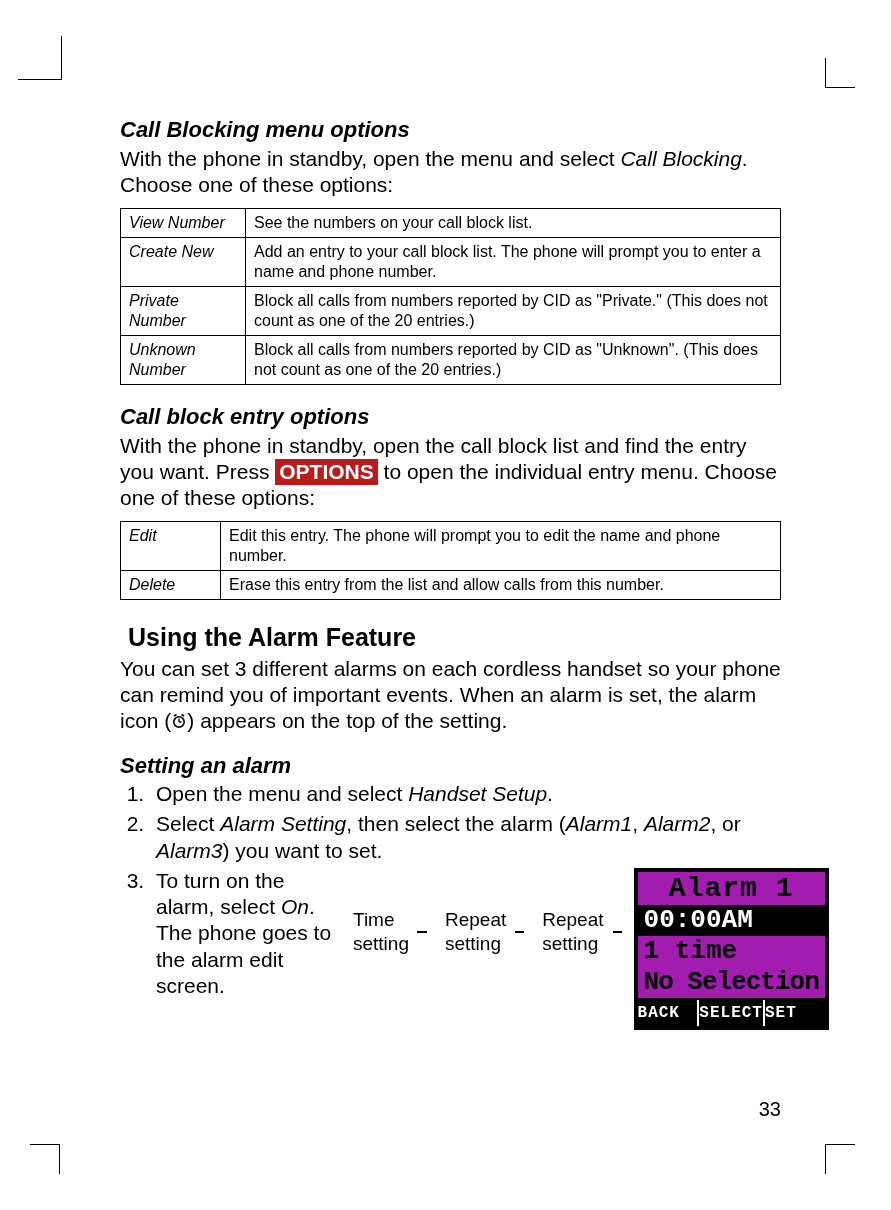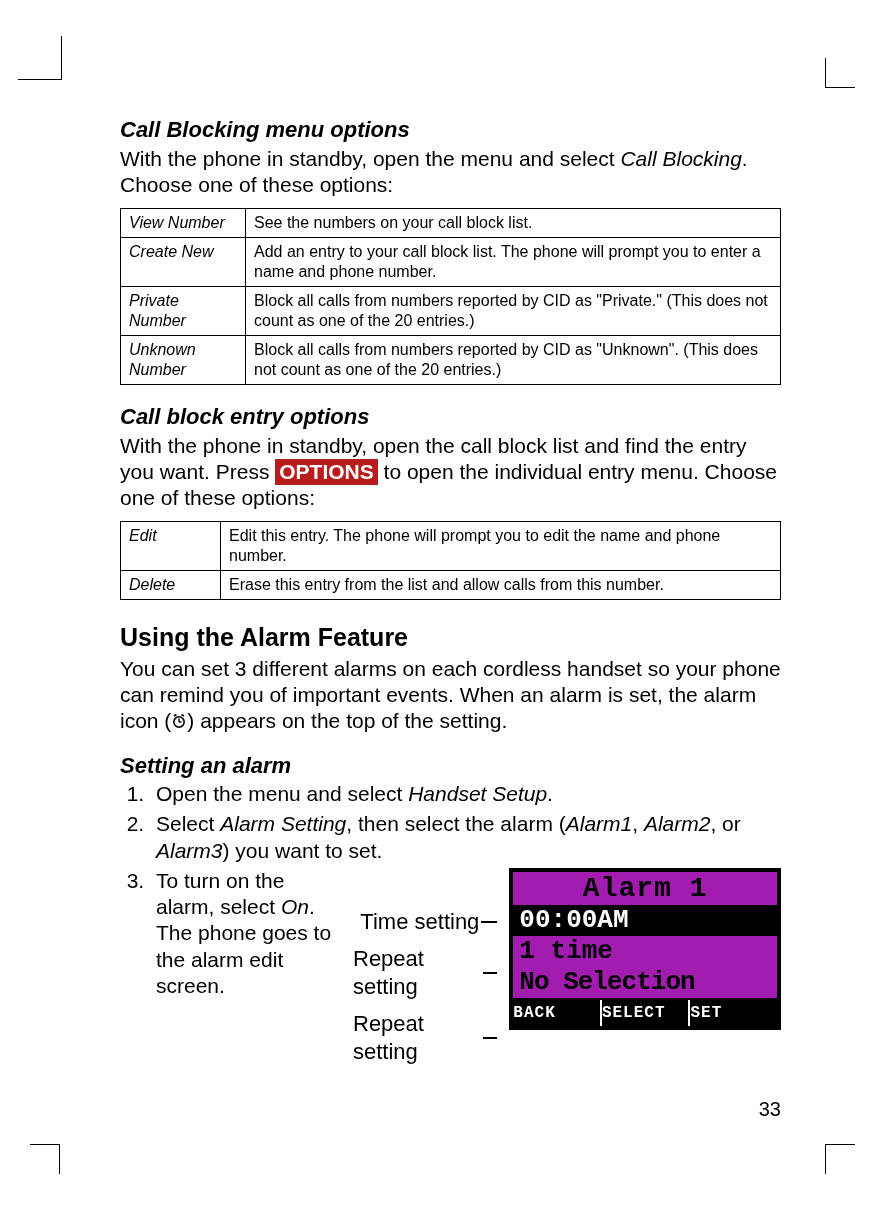--- a/index.html
+++ b/index.html
@@ -15,33 +15,33 @@
     position: relative;
     padding: 100px 110px 60px 120px;
     font-size: 21px;
     line-height: 1.25;
   }
   .crop-tl { position:absolute; top:36px; left:18px; width:44px; height:44px; border-right:1px solid #000; border-bottom:1px solid #000;}
   .crop-tr { position:absolute; top:58px; right:36px; width:30px; height:30px; border-left:1px solid #000; border-bottom:1px solid #000;}
   .crop-bl { position:absolute; bottom:36px; left:30px; width:30px; height:30px; border-right:1px solid #000; border-top:1px solid #000;}
   .crop-br { position:absolute; bottom:36px; right:36px; width:30px; height:30px; border-left:1px solid #000; border-top:1px solid #000;}
   h2.section { font-size:22px; font-weight:bold; font-style:italic; margin:16px 0 2px 0; }
-  h1.major { font-size:25px; font-weight:bold; margin:22px 0 2px 0; }
+  h1.major { font-size:25px; font-weight:bold; margin:22px 0 2px 8px; }
   p { margin:0 0 10px 0; }
   .ital { font-style: italic; }
   table.opts { width:100%; border-collapse:collapse; margin:8px 0 18px 0; font-size:16px; }
   table.opts td { border:1px solid #000; padding:4px 8px; vertical-align:top; }
   table.opts td.lbl { font-style:italic; width:125px; }
   table.opts.t2 td.lbl { width:100px; }
   .btn-inv { background:#b91c1c; color:#fff; font-weight:bold; padding:0 4px; display:inline-block; white-space:nowrap; }
   ol.steps { margin:0; padding-left:30px; }
   ol.steps li { margin-bottom:4px; padding-left:6px; }
   .step3-wrap { display:flex; align-items:flex-start; gap:12px; }
   .step3-text { flex:0 0 185px; }
-  .labels-col { display:flex; flex-direction:column; align-items:flex-end; font-size:22px; gap:10px; padding-top:40px; }
+  .labels-col { display:flex; flex-direction:row; align-items:flex-end; font-size:19px; gap:18px; padding-top:40px; }
   .label-row { display:flex; align-items:center; gap:2px; }
   .conn { width:16px; height:2px; background:#000; }
   .lcd {
     border:4px solid #000;
     width:300px;
     font-family: 'Courier New', monospace;
     font-weight:bold;
     background:#a21caf;
     position:relative;
   }

